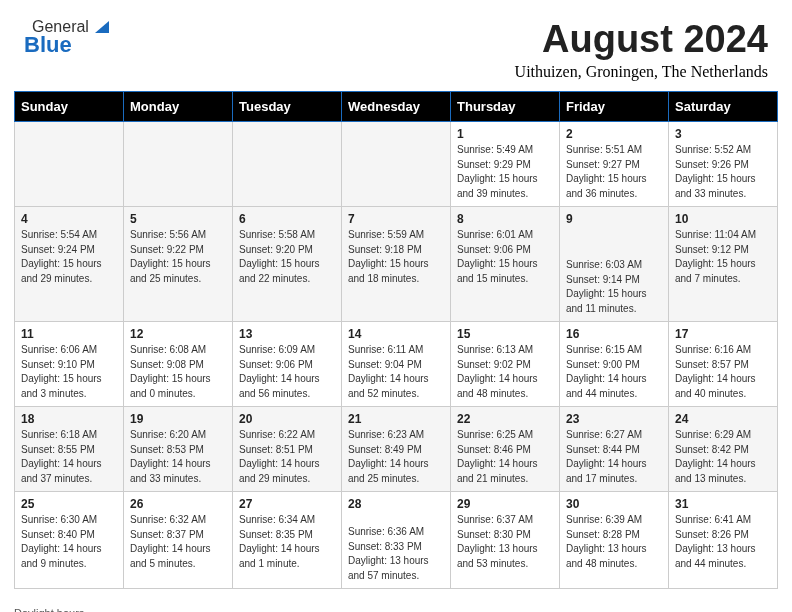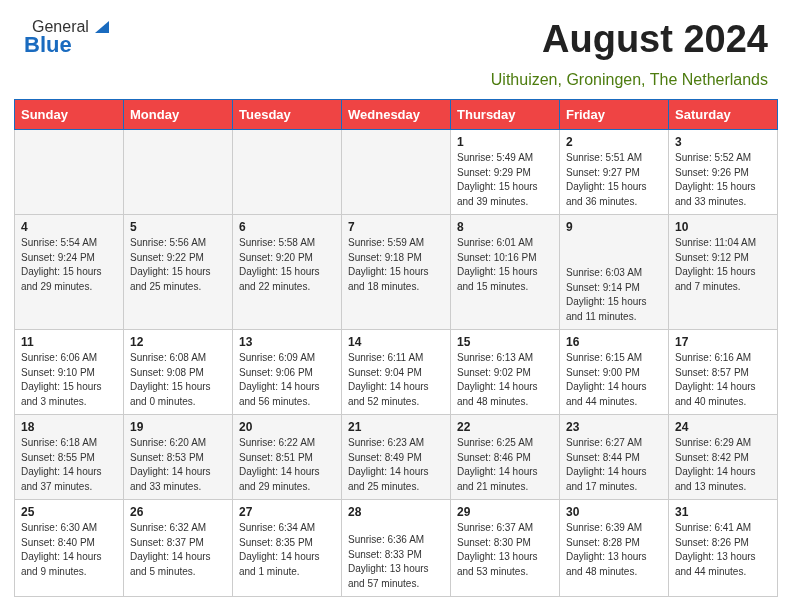--- a/index.html
+++ b/index.html
@@ -30,32 +30,33 @@
     .title-area {
       text-align: right;
     }
     .month-title {
       font-size: 38px;
       font-weight: bold;
       color: #222;
     }
     .location {
       font-size: 16px;
-      color: #4d7c0f;
-      margin-top: 10px;
+      color: #000000;
+      margin-top: 2px;
+      font-family: Liberation Serif, serif;
     }
     .calendar-wrapper {
       padding: 0 14px 14px 14px;
     }
     table {
       width: 100%;
       border-collapse: collapse;
     }
     thead tr th {
-      background: #ef4444;
+      background: #000000;
       color: #fff;
       font-size: 13px;
       font-weight: bold;
       padding: 7px 6px;
       text-align: left;
       border: 1px solid #1a6bbf;
       margin-left: 48px;
     }
     tbody tr td {
       vertical-align: top;
@@ -182,21 +183,21 @@
           <td>
             <span class="day-number">7</span>
             <div class="day-info" style="white-space: pre-line;">Sunrise: 5:59 AM
 Sunset: 9:18 PM
 Daylight: 15 hours
 and 18 minutes.</div>
           </td>
           <td>
             <span class="day-number">8</span>
             <div class="day-info" style="white-space: pre-line;">Sunrise: 6:01 AM
-Sunset: 10:16 PM
+Sunset: 9:06 PM
 Daylight: 15 hours
 and 15 minutes.</div>
           </td>
           <td>
             <span class="day-number">9</span>
             <div class="day-info" style="white-space: pre-line; margin-top: 32px;">Sunrise: 6:03 AM
 Sunset: 9:14 PM
 Daylight: 15 hours
 and 11 minutes.</div>
           </td>

